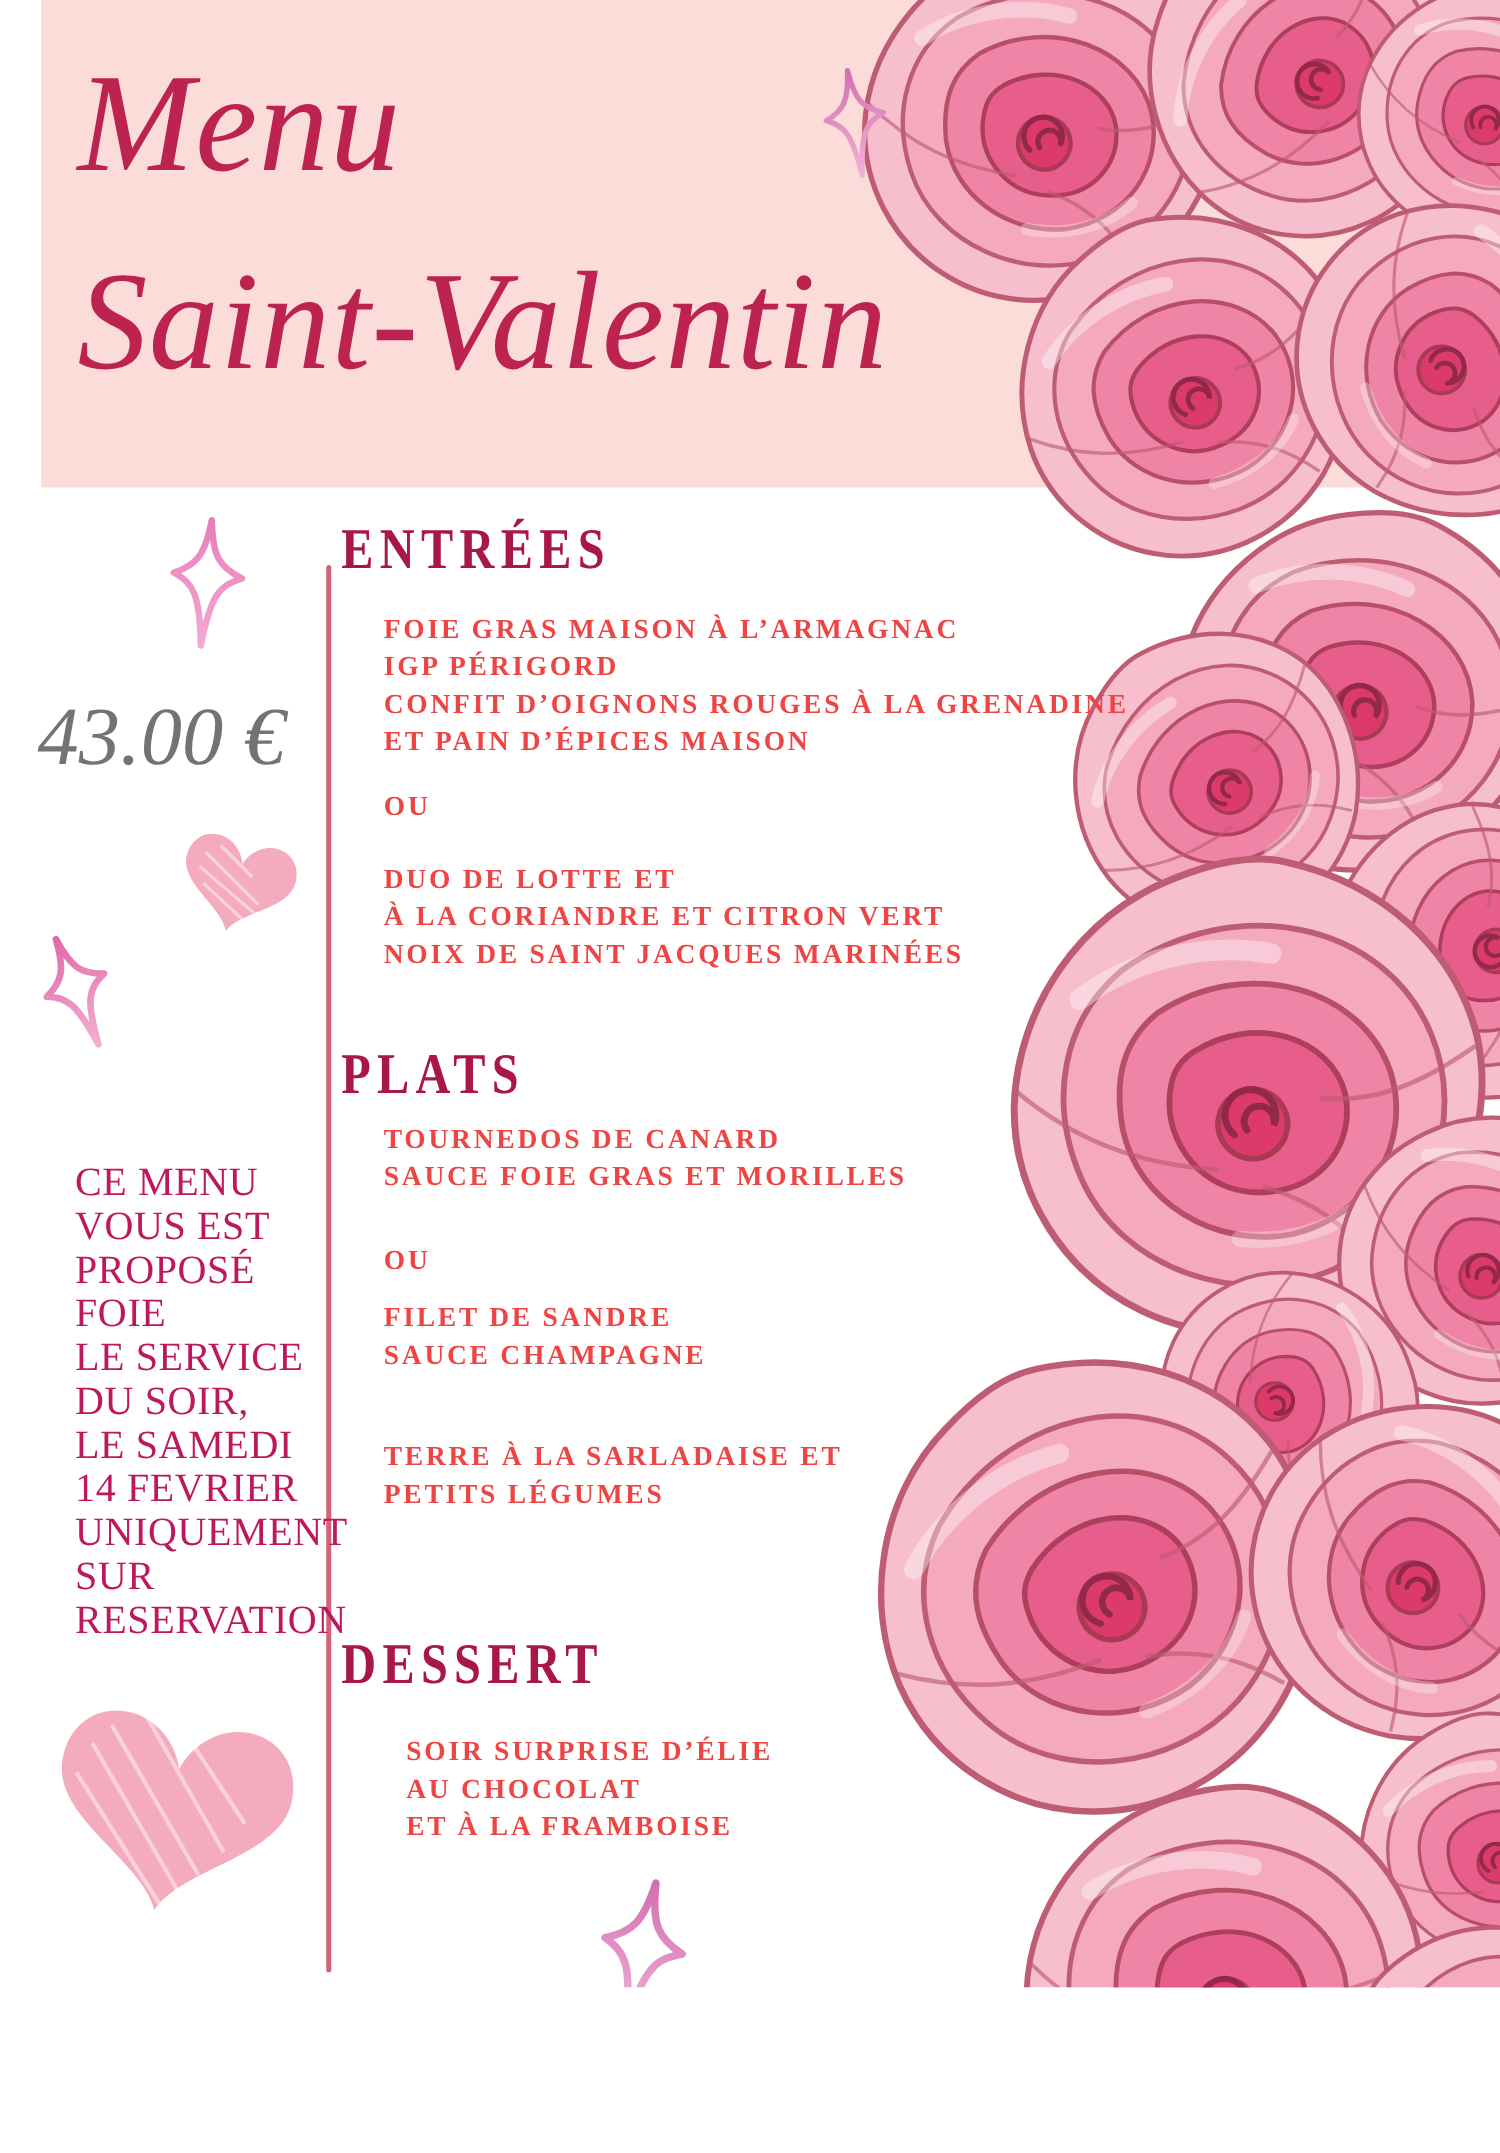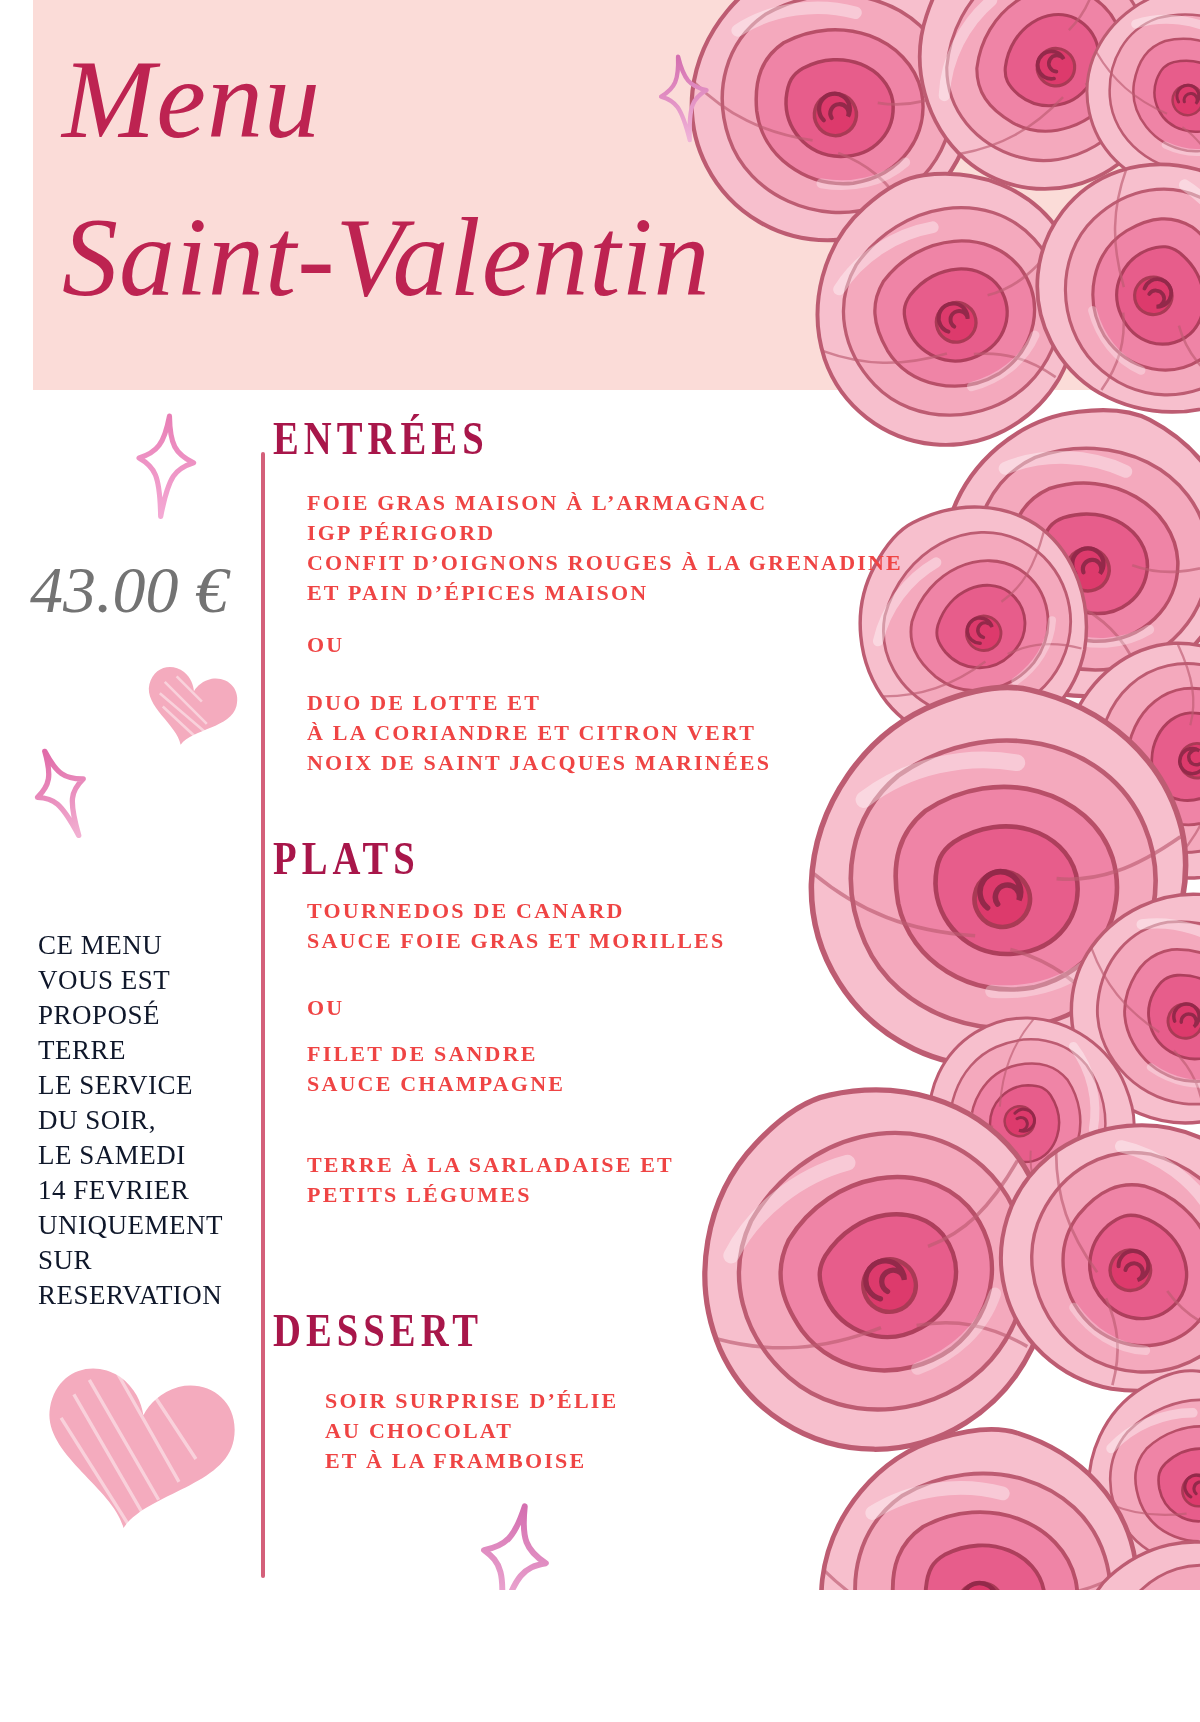--- a/index.html
+++ b/index.html
@@ -13,22 +13,22 @@
            border-radius:2px;z-index:3;}
   .title{position:absolute;left:62px;top:20px;z-index:4;font-style:italic;font-weight:normal;
          font-size:112px;line-height:158px;color:#bd2351;letter-spacing:1px;margin:0;white-space:nowrap;}
   .price{position:absolute;left:30px;top:552px;z-index:4;font-style:italic;font-size:66px;
          color:#737373;white-space:nowrap;}
   .heading{position:absolute;left:273px;z-index:4;font-weight:bold;font-size:46px;letter-spacing:6px;
            color:#a8164a;transform:scaleX(.84);transform-origin:0 50%;white-space:nowrap;}
   .item{position:absolute;left:275px;z-index:4;font-weight:bold;font-size:22px;letter-spacing:2.2px;
         line-height:30px;color:#ef4444;white-space:nowrap;margin-left:32px;}
   .item.indent{left:293px;}
-  .note{position:absolute;left:38px;top:928px;z-index:4;font-size:27px;line-height:35px;
-        letter-spacing:.5px;color:#0f172a;white-space:nowrap;}
+  .note{position:absolute;left:60px;top:928px;z-index:4;font-size:32px;line-height:35px;
+        letter-spacing:.5px;color:#be185d;white-space:nowrap;}
 </style>
 </head>
 <body>
 
 <div class="page">
 
   <div class="banner"></div>
   <div class="bottom-strip"></div>
 
   <svg class="roses-svg" viewBox="0 0 1200 1722" aria-hidden="true">
@@ -134,21 +134,21 @@
     <div>Menu</div>
     <div>Saint-Valentin</div>
   </h1>
 
   <div class="price">43.00 €</div>
 
   <div class="note">
     <div>CE MENU</div>
     <div>VOUS EST</div>
     <div>PROPOSÉ</div>
-    <div>TERRE</div>
+    <div>FOIE</div>
     <div>LE SERVICE</div>
     <div>DU SOIR,</div>
     <div>LE SAMEDI</div>
     <div>14 FEVRIER</div>
     <div>UNIQUEMENT</div>
     <div>SUR</div>
     <div>RESERVATION</div>
   </div>
 
   <div class="heading" style="top:412px;">ENTRÉES</div>

